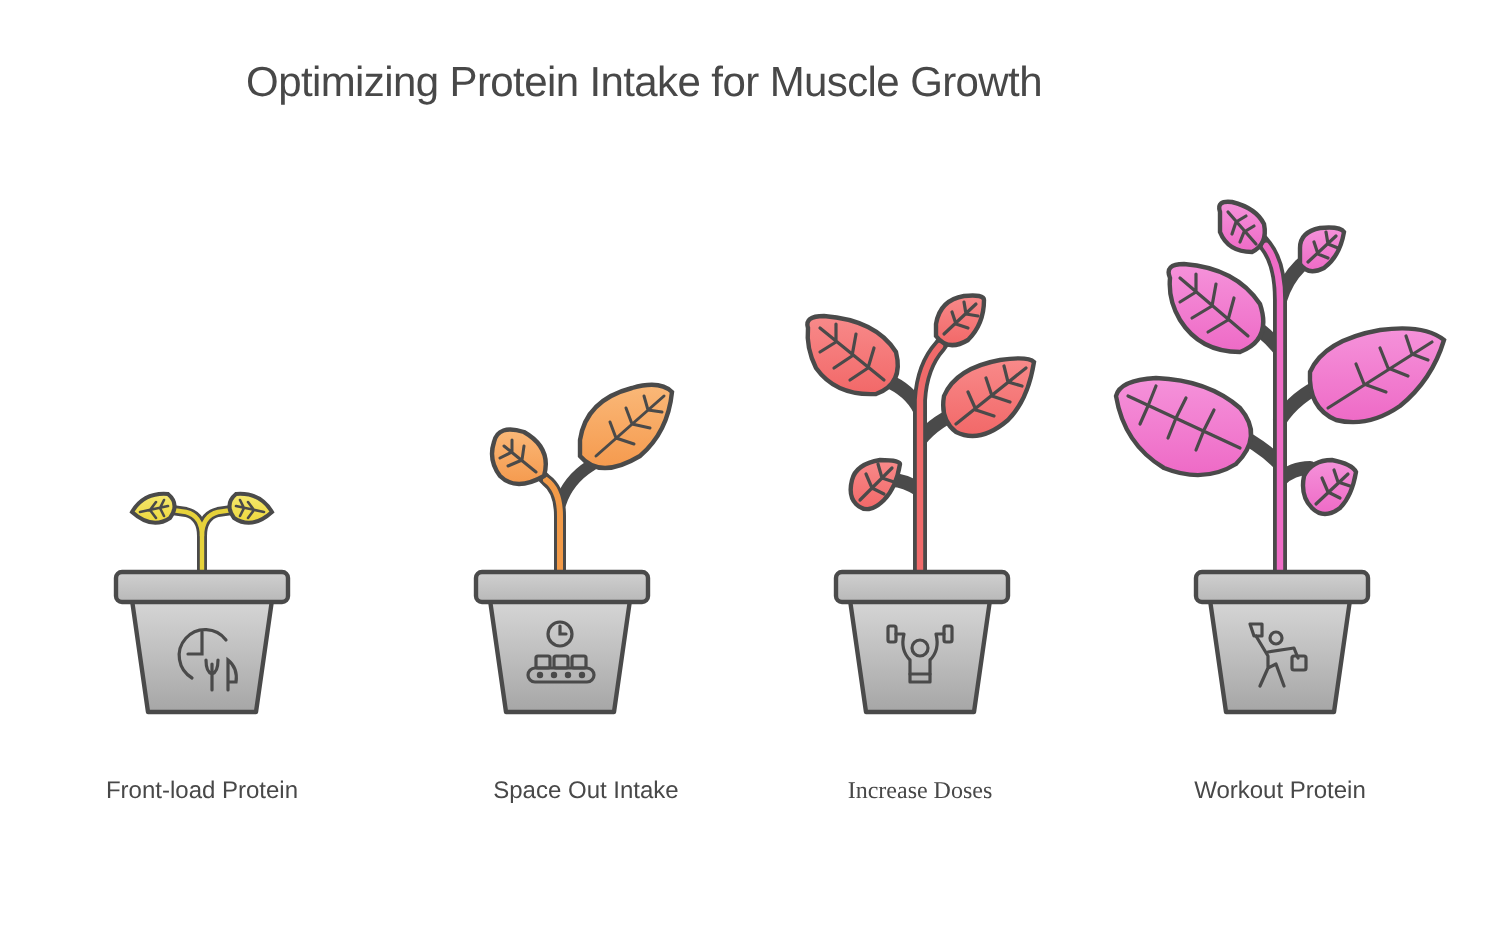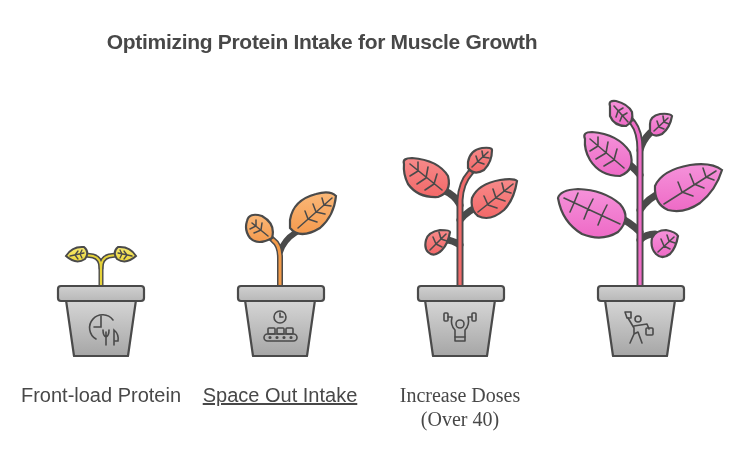--- a/index.html
+++ b/index.html
@@ -1,22 +1,22 @@
 <!DOCTYPE html>
 <html><head>
 <meta charset="utf-8">
 <style>
   html, body { margin: 0; padding: 0; background: #ffffff; }
   body { width: 744px; height: 473px; position: relative; overflow: hidden;
          font-family: "Liberation Sans", "DejaVu Sans", sans-serif; }
   .title { position: absolute; left: 0; top: 30px; width: 644px; text-align: center;
-           font-size: 21px; font-weight: bold; color: #484848; letter-spacing: -0.3px; }
+           font-size: 21px; font-weight: normal; color: #484848; letter-spacing: -0.3px; }
   svg.scene { position: absolute; left: 0; top: 0; }
   .label { position: absolute; top: 383px; width: 180px; text-align: center;
-           font-size: 20px; color: #484848; line-height: 24px; }
+           font-size: 12px; color: #484848; line-height: 24px; }
   .label span { display: block; }
 </style>
 </head>
 <body>
 
 <div class="title">Optimizing Protein Intake for Muscle Growth</div>
 
 <svg class="scene" width="744" height="473" viewBox="0 0 744 473">
   <defs>
     <linearGradient id="potGrad" x1="0" y1="0" x2="0" y2="1">
@@ -184,21 +184,21 @@
       <circle cx="638" cy="319" r="3"></circle>
       <path d="M628 318 L634 328 L634 334 L630 343 M634 334 L638 332 L642 343 M634 326 L647 324 L649 329"></path>
       <rect x="646" y="328" width="7" height="7" rx="1"></rect>
     </g>
   </g>
 </svg>
 
 <div class="label" style="left:11px;">
   <span>Front-load Protein</span>
 </div>
-<div class="label" style="left:190px;text-decoration:underline;">
+<div class="label" style="left:203px;">
   <span>Space Out Intake</span>
 </div>
 <div class="label" style="left:370px;font-family:Liberation Serif, serif;">
   <span>Increase Doses</span>
-  <span>(Over 40)</span>
 </div>
 <div class="label" style="left:550px;">
+  <span>Workout Protein</span>
 </div>
 
 </body></html>

